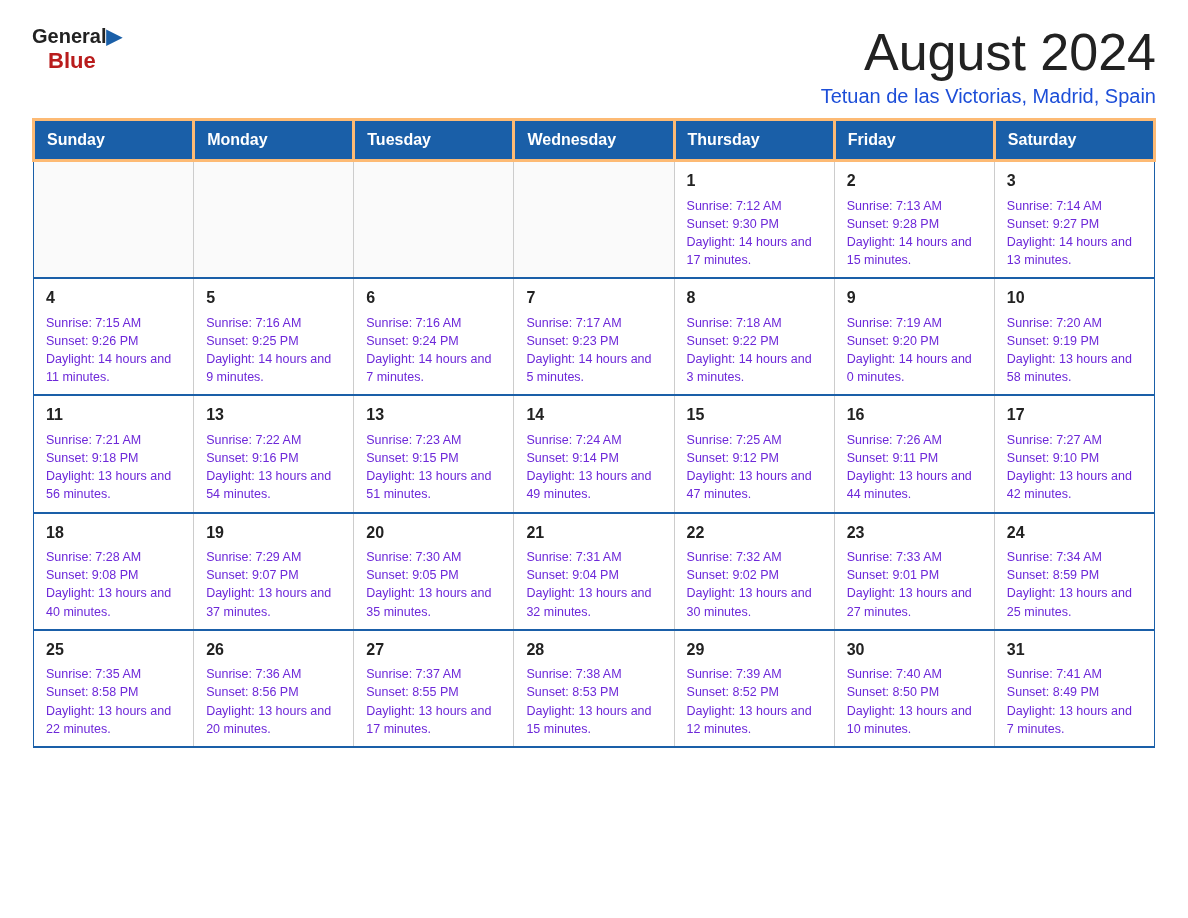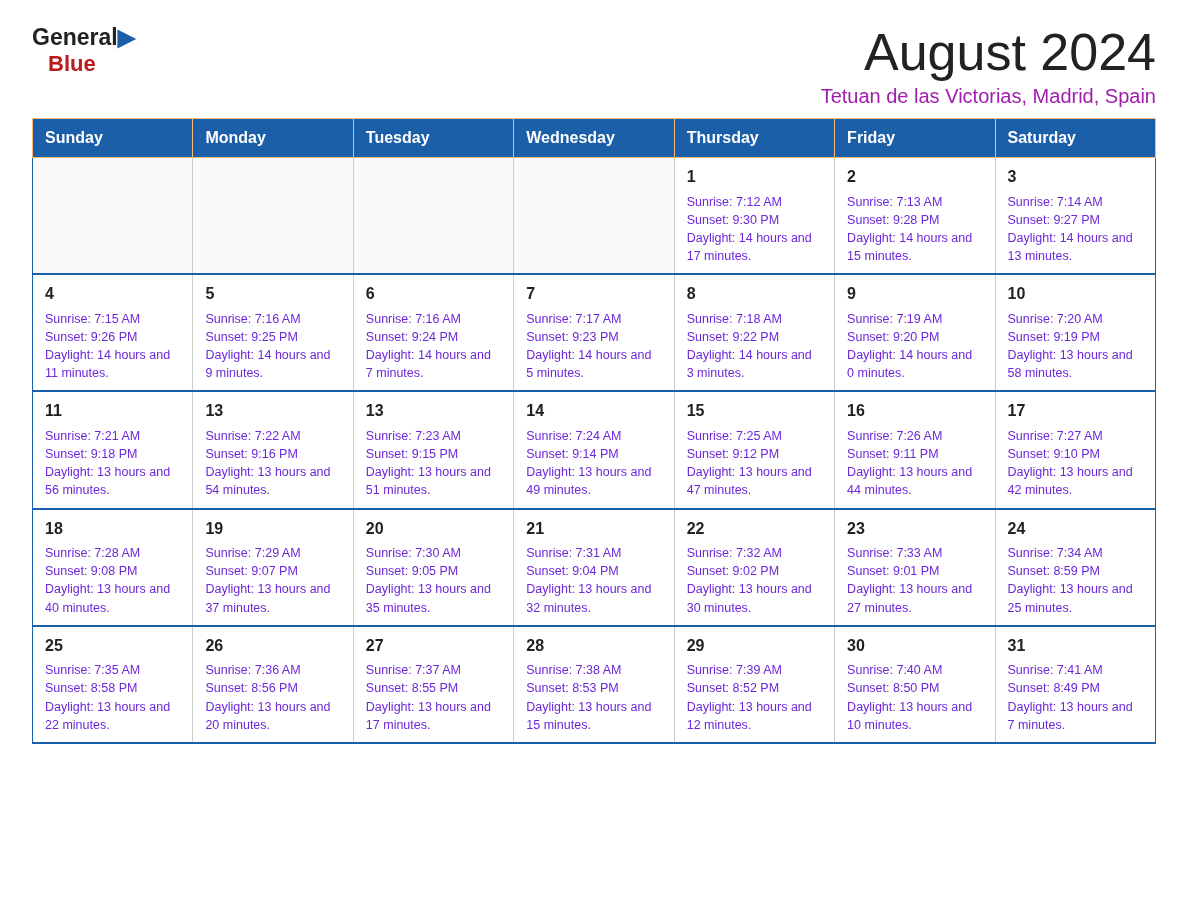--- a/index.html
+++ b/index.html
@@ -16,21 +16,21 @@
       align-items: flex-start;
       justify-content: space-between;
       margin-bottom: 8px;
     }
     .logo {
       display: flex;
       flex-direction: column;
       align-items: flex-start;
     }
     .logo-general {
-      font-size: 23px;
+      font-size: 20px;
       font-weight: bold;
       color: #222;
       letter-spacing: 0;
     }
     .logo-general span {
       color: #1a5fa8;
     }
     .logo-blue {
       font-size: 22px;
       font-weight: bold;
@@ -45,38 +45,38 @@
       text-align: right;
     }
     .month-title {
       font-size: 52px;
       font-weight: 300;
       color: #222;
       line-height: 1.1;
     }
     .location-title {
       font-size: 20px;
-      color: #a21caf;
+      color: #1d4ed8;
       margin-top: 4px;
     }
     table {
       width: 100%;
       border-collapse: collapse;
       margin-top: 10px;
     }
     thead tr {
       background-color: #1a5fa8;
     }
     thead th {
       color: #fff;
       font-size: 16px;
       font-weight: 600;
       padding: 10px 12px;
       text-align: left;
-      border: 1px solid #fdba74;
+      border: 3px solid #fdba74;
     }
     tbody tr {
       border-bottom: 2px solid #1a5fa8;
     }
     tbody td {
       vertical-align: top;
       padding: 8px 12px;
       font-size: 13px;
       color: #222;
       border-left: 1px solid #ccc;

